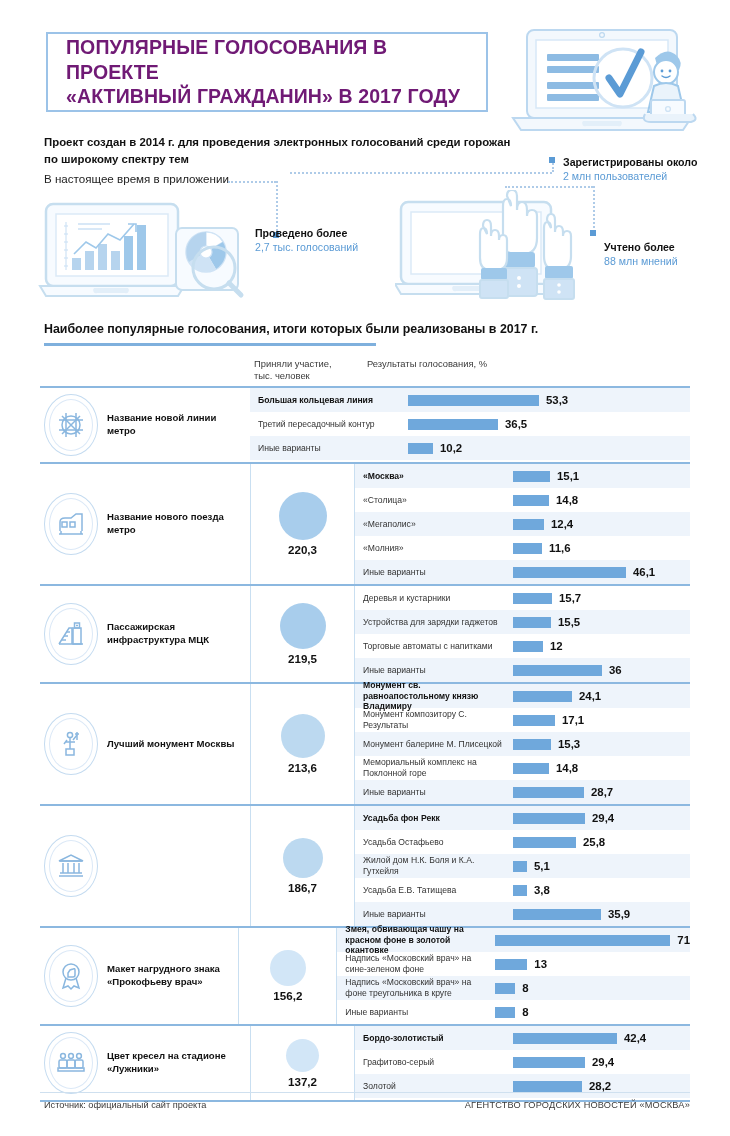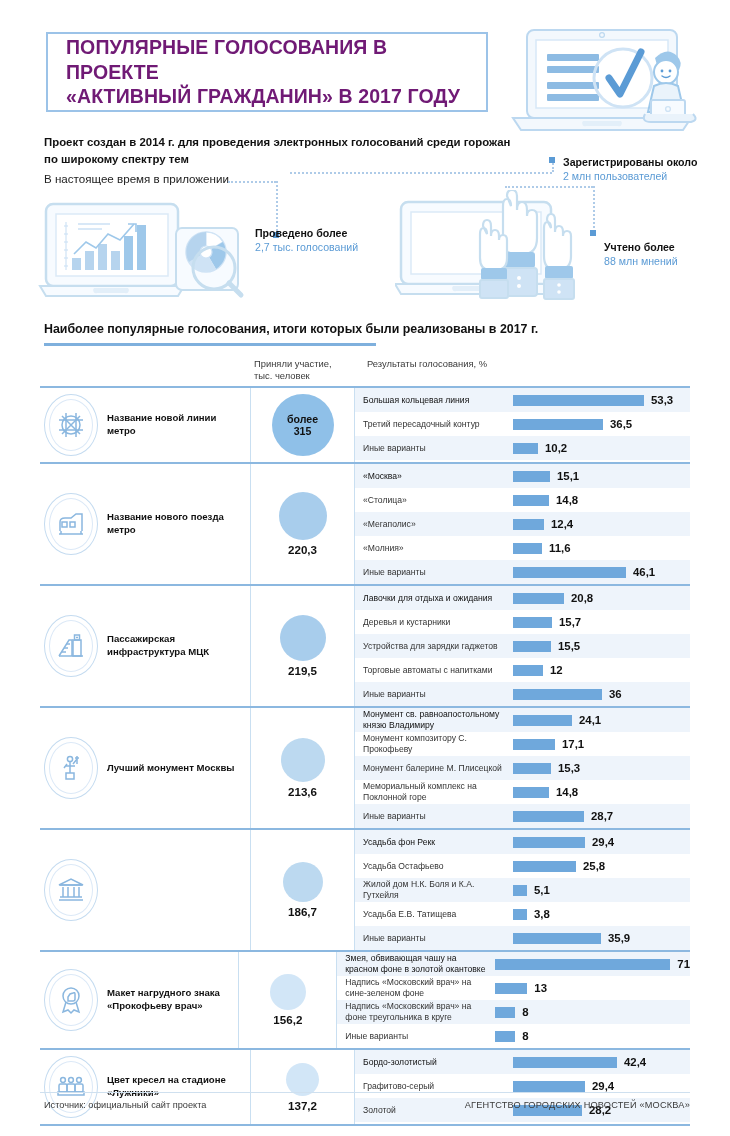--- a/index.html
+++ b/index.html
@@ -89,21 +89,21 @@
           text-align:center;font-size:10.6px;font-weight:bold;line-height:1.15;color:#111;}
   .part-num{font-size:11.6px;font-weight:bold;color:#111;margin-top:3px;}
 
   .c-res{flex:1;display:flex;flex-direction:column;}
   .opt{
     display:flex;align-items:center;height:24px;box-sizing:border-box;
     padding-left:8px;
   }
   .opt.alt{background:#eef4fb;}
   .opt .olabel{width:150px;font-size:8.6px;line-height:1.25;color:#333;padding-right:4px;box-sizing:border-box;}
-  .opt.first .olabel{font-weight:normal;color:#111;}
+  .opt.first .olabel{font-weight:bold;color:#111;}
   .bar{height:11px;background:#6fa8dc;flex:0 0 auto;}
   .bval{font-size:11.4px;font-weight:bold;color:#111;margin-left:7px;white-space:nowrap;}
 
   
   .footer{position:absolute;left:44px;top:1100px;width:646px;display:flex;justify-content:space-between;}
   .footer .src{font-size:9.2px;color:#3a3a3a;}
   .footer .agency{font-size:9.2px;color:#3a3a3a;letter-spacing:.2px;}
   .footer-rule{position:absolute;left:40px;top:1092px;width:650px;height:1px;background:#cfe0ef;}
 </style>
 </head>
@@ -261,26 +261,20 @@
             <div class="icon-circle">
       <span class="inner"></span>
               <svg width="30" height="30" viewBox="0 0 30 30">
       <circle cx="15" cy="15" r="9" stroke="#8ab7df" fill="none" stroke-width="1.5"></circle>
       <path d="M3 10 h24 M3 20 h24 M10 3 v24 M20 3 v24" stroke="#8ab7df" fill="none" stroke-width="1.5"></path>
       <path d="M6 6 l18 18 M24 6 L6 24" stroke="#8ab7df" fill="none" stroke-width="1.5"></path>
               </svg>
             </div>
     <div class="tlabel">Название новой линии метро</div>
           </div>
-          <div class="c-part">
-            <div class="bubble" style="width:62px;height:62px;background:#8fc0e8">
-        <div><span>более</span><br>
-        <span>315</span></div>
-            </div>
-          </div>
           <div class="c-res">
             <div class="opt alt first">
               <div class="olabel">Большая кольцевая линия</div>
       <div class="bar" style="width:131px;background:#6fa8dc"></div>
       <div class="bval">53,3</div>
             </div>
             <div class="opt">
               <div class="olabel">Третий пересадочный контур</div>
       <div class="bar" style="width:90px;background:#6fa8dc"></div>
       <div class="bval">36,5</div>
@@ -351,25 +345,20 @@
       <path d="M20 6.5 h2" stroke="#8ab7df" fill="none" stroke-width="1.5"></path>
               </svg>
             </div>
     <div class="tlabel">Пассажирская инфраструктура МЦК</div>
           </div>
           <div class="c-part">
             <div class="bubble" style="width:46px;height:46px;background:#a8cdec"></div>
       <div class="part-num">219,5</div>
           </div>
           <div class="c-res">
-            <div class="opt alt first">
-              <div class="olabel">Лавочки для отдыха и ожидания</div>
-      <div class="bar" style="width:51px;background:#6fa8dc"></div>
-      <div class="bval">20,8</div>
-            </div>
             <div class="opt">
               <div class="olabel">Деревья и кустарники</div>
       <div class="bar" style="width:39px;background:#6fa8dc"></div>
       <div class="bval">15,7</div>
             </div>
             <div class="opt alt">
               <div class="olabel">Устройства для зарядки гаджетов</div>
       <div class="bar" style="width:38px;background:#6fa8dc"></div>
       <div class="bval">15,5</div>
             </div>
@@ -402,21 +391,21 @@
             <div class="bubble" style="width:44px;height:44px;background:#bcd9f0"></div>
       <div class="part-num">213,6</div>
           </div>
           <div class="c-res">
             <div class="opt alt first">
               <div class="olabel">Монумент св. равноапостольному князю Владимиру</div>
       <div class="bar" style="width:59px;background:#6fa8dc"></div>
       <div class="bval">24,1</div>
             </div>
             <div class="opt">
-              <div class="olabel">Монумент композитору С. Прокофьеву</div>
+              <div class="olabel">Монумент композитору С. Результаты</div>
       <div class="bar" style="width:42px;background:#6fa8dc"></div>
       <div class="bval">17,1</div>
             </div>
             <div class="opt alt">
               <div class="olabel">Монумент балерине М. Плисецкой</div>
       <div class="bar" style="width:38px;background:#6fa8dc"></div>
       <div class="bval">15,3</div>
             </div>
             <div class="opt">
               <div class="olabel">Мемориальный комплекс на Поклонной горе</div>

